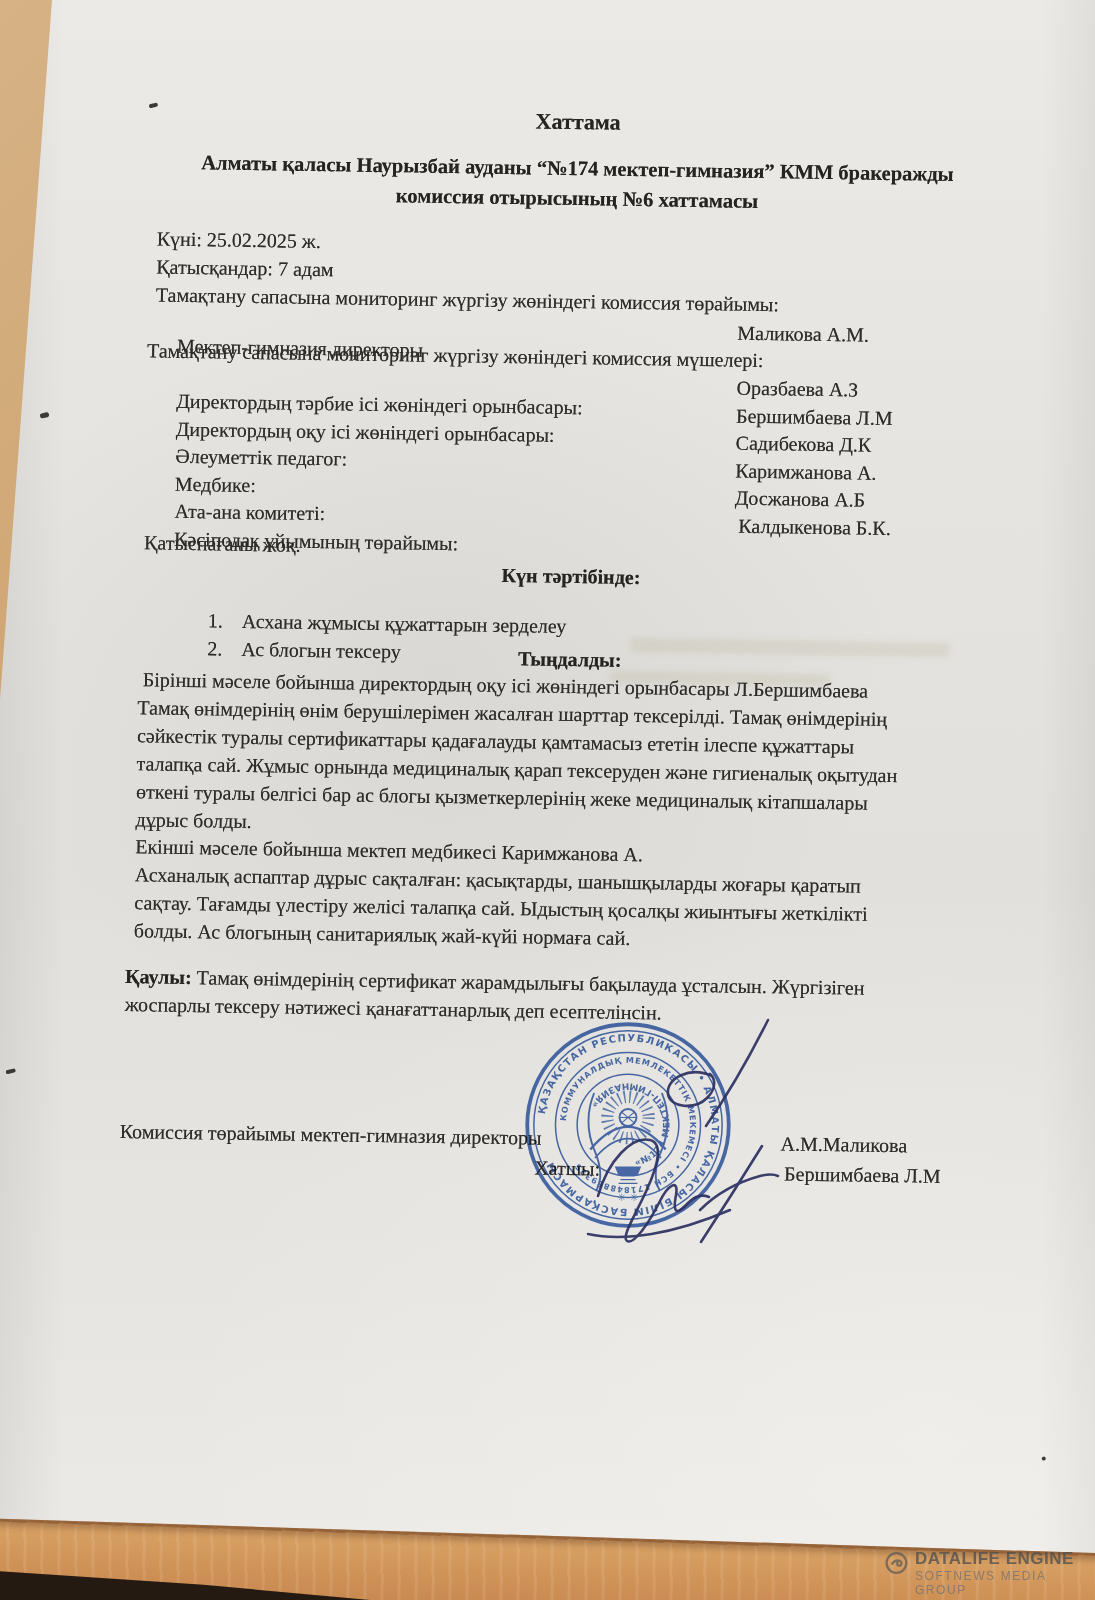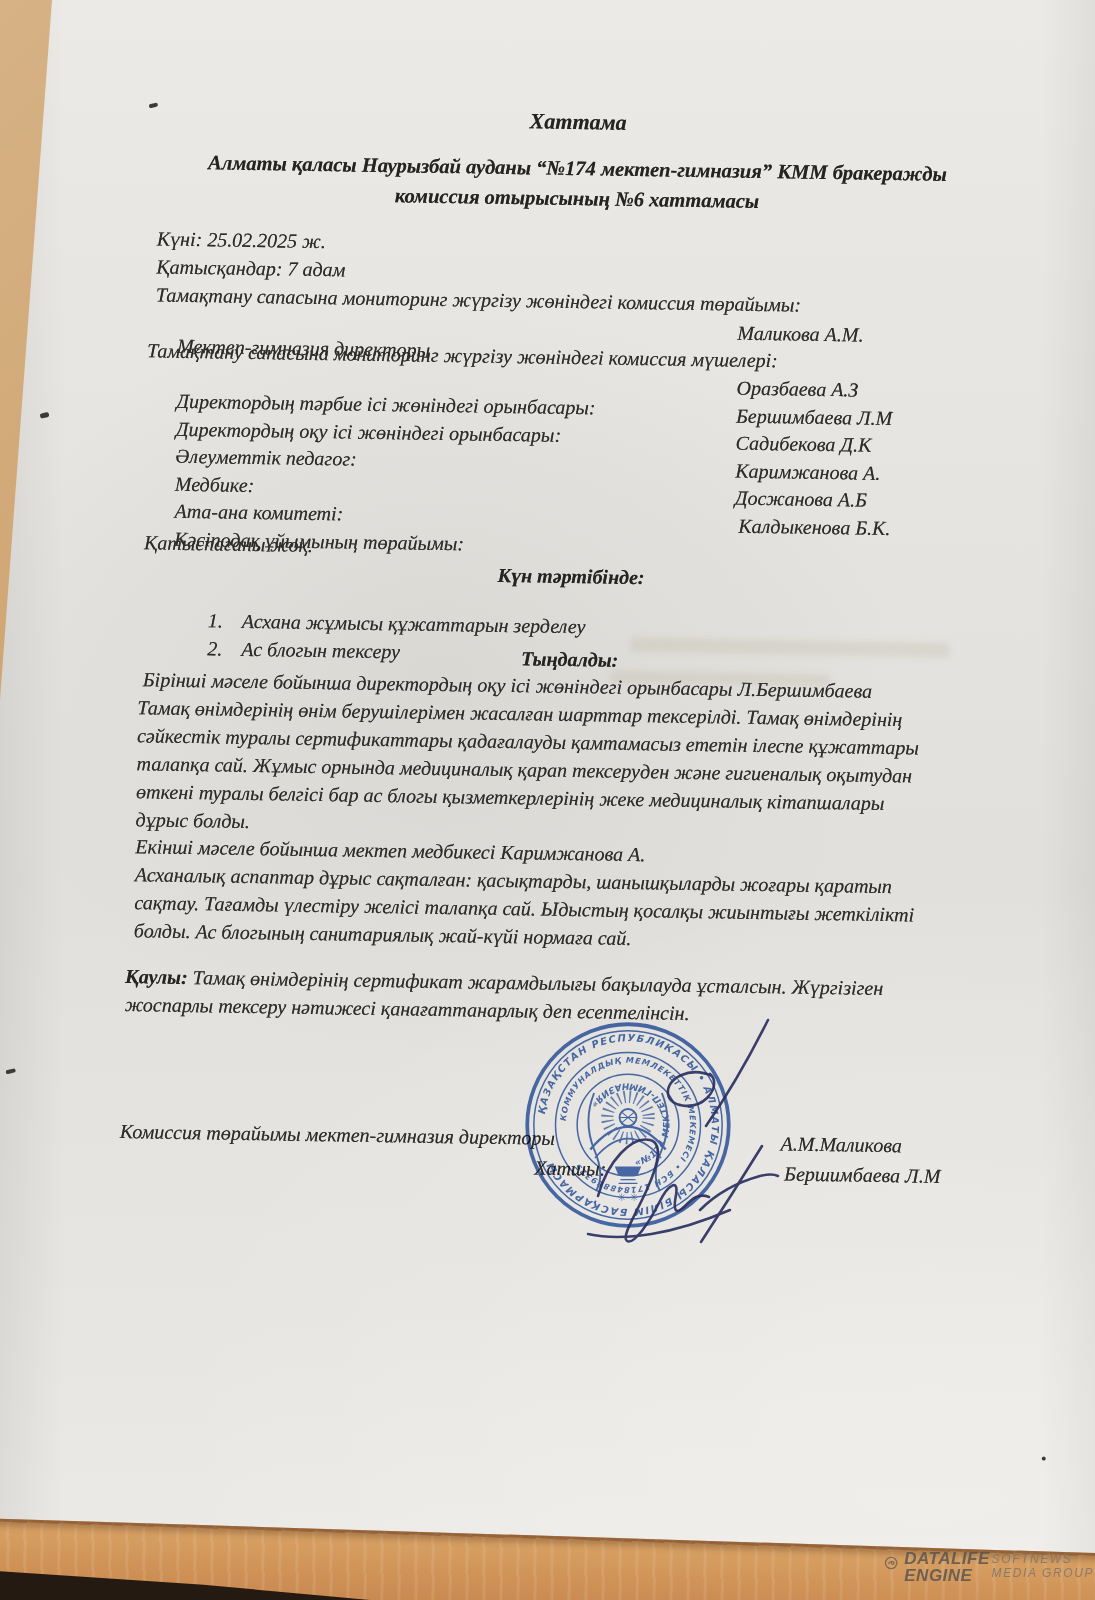--- a/index.html
+++ b/index.html
@@ -1,18 +1,18 @@
 <!DOCTYPE html>
 <html><head>
 <meta charset="utf-8">
 <style>
   html,body{margin:0;padding:0;}
   .scene{position:relative;width:1095px;height:1600px;overflow:hidden;
     background:linear-gradient(135deg,#d6b285 0%,#cda06a 40%,#c69257 100%);
-    font-family:"Liberation Serif","DejaVu Serif",serif;font-style:italic;}
+    font-family:"Liberation Serif","DejaVu Serif",serif;}
   
   .paper{position:absolute;inset:0;z-index:1;
     clip-path:polygon(52px 0,100% 0,100% 100%,0 100%,0 700px);
     background:
       radial-gradient(120% 60% at 85% 90%, rgba(255,255,255,0.25), transparent 60%),
       linear-gradient(90deg, rgba(0,0,0,0.06) 0, transparent 6%, transparent 95%, rgba(0,0,0,0.05) 100%),
       linear-gradient(180deg,#eceae7 0%,#e6e4e0 30%,#e2e0dc 55%,#e7e5e1 80%,#edebe7 100%);}
   .paper-shade{position:absolute;inset:0;z-index:2;pointer-events:none;
     background:radial-gradient(60% 35% at 40% 42%, rgba(90,85,80,0.07), transparent 70%);}
   
@@ -44,21 +44,21 @@
     background:
       repeating-linear-gradient(88deg, rgba(255,245,230,0.10) 0 3px, transparent 3px 17px),
       linear-gradient(180deg,#d9a265 0%,#cf9257 45%,#c3824a 100%);
     border-top:3px solid rgba(95,60,35,0.45);
     box-shadow:inset 0 4px 6px rgba(80,45,25,0.35);}
   .corner-shadow{position:absolute;left:0;top:1560px;width:370px;height:40px;z-index:7;
     clip-path:polygon(0 28%,55% 62%,100% 100%,0 100%);background:#241a12;}
   
   .wm{position:absolute;left:884px;top:1550px;z-index:8;display:flex;align-items:flex-start;gap:6px;
     color:rgba(80,80,80,0.78);font-family:"Liberation Sans","DejaVu Sans",sans-serif;}
-  .wm-texts{display:flex;flex-direction:row;}
+  .wm-texts{display:flex;flex-direction:column;}
   .wm-title{font-size:17px;font-weight:bold;letter-spacing:0.5px;line-height:17px;}
   .wm-sub{font-size:12px;letter-spacing:1.6px;color:rgba(120,115,110,0.8);margin-top:2px;}
   .wm-icon{width:26px;height:26px;opacity:0.8;}
 </style>
 </head>
 <body>
 
 <div class="scene">
 
   <div class="paper"></div>

